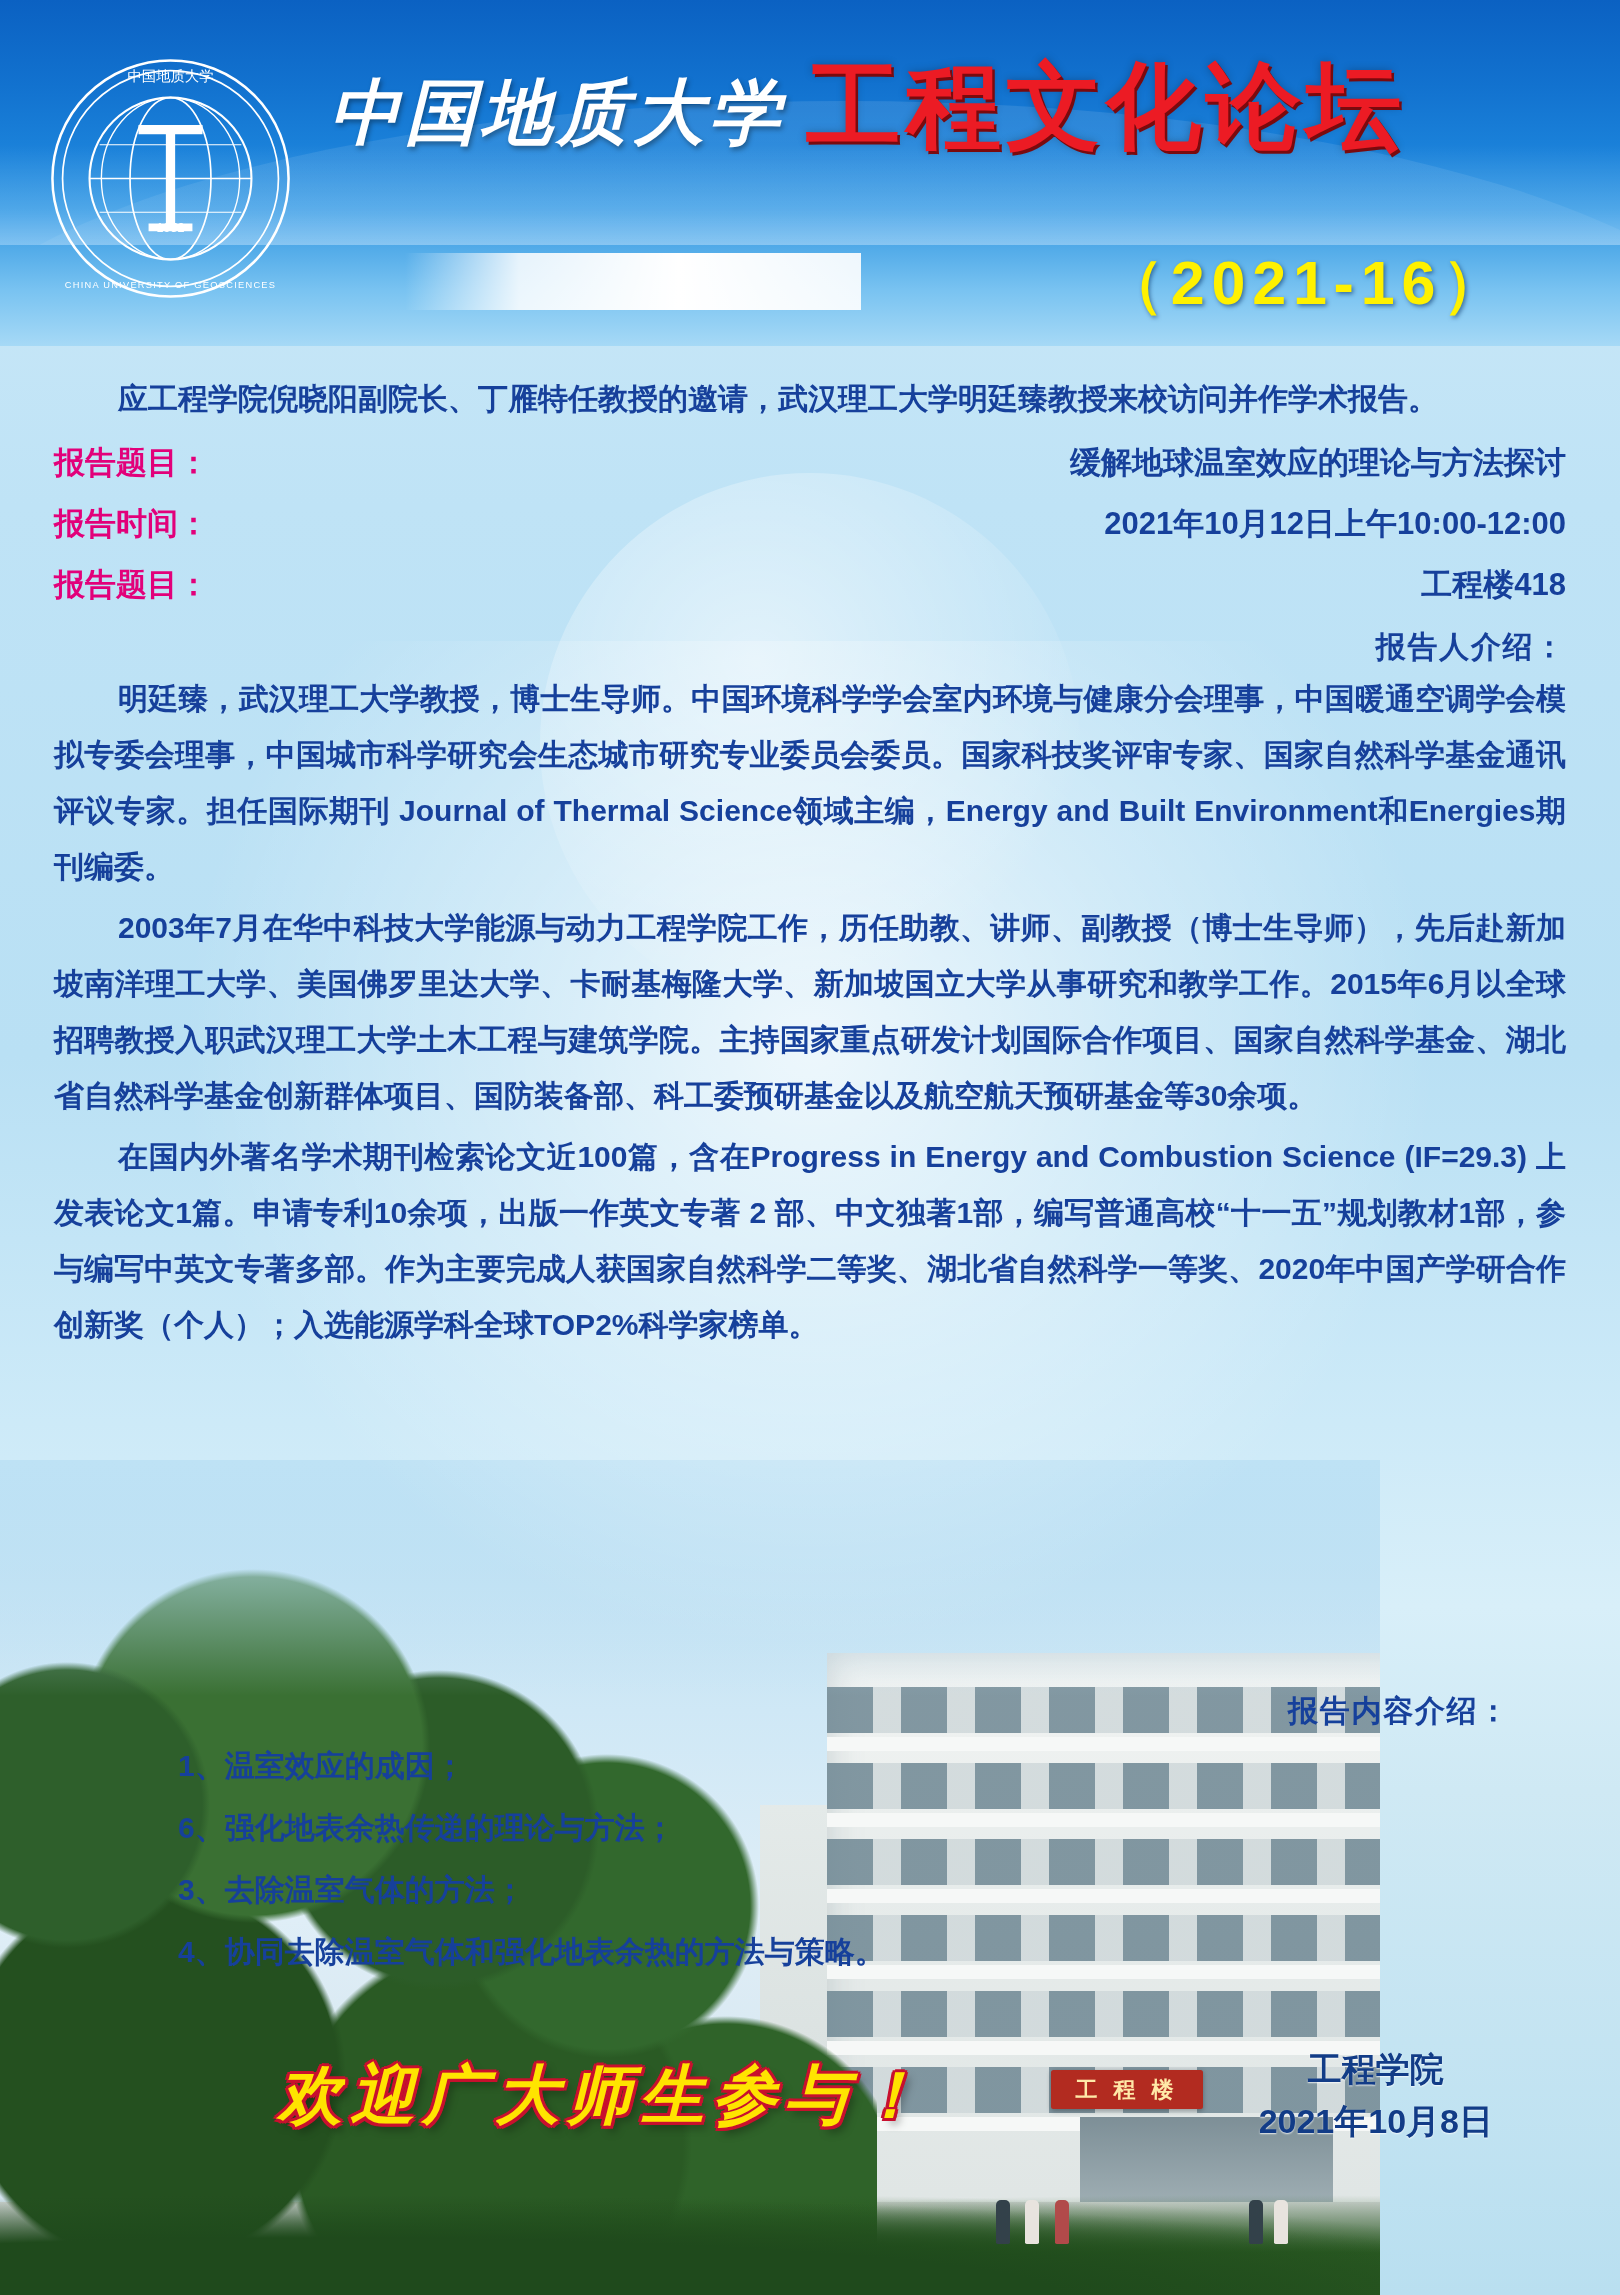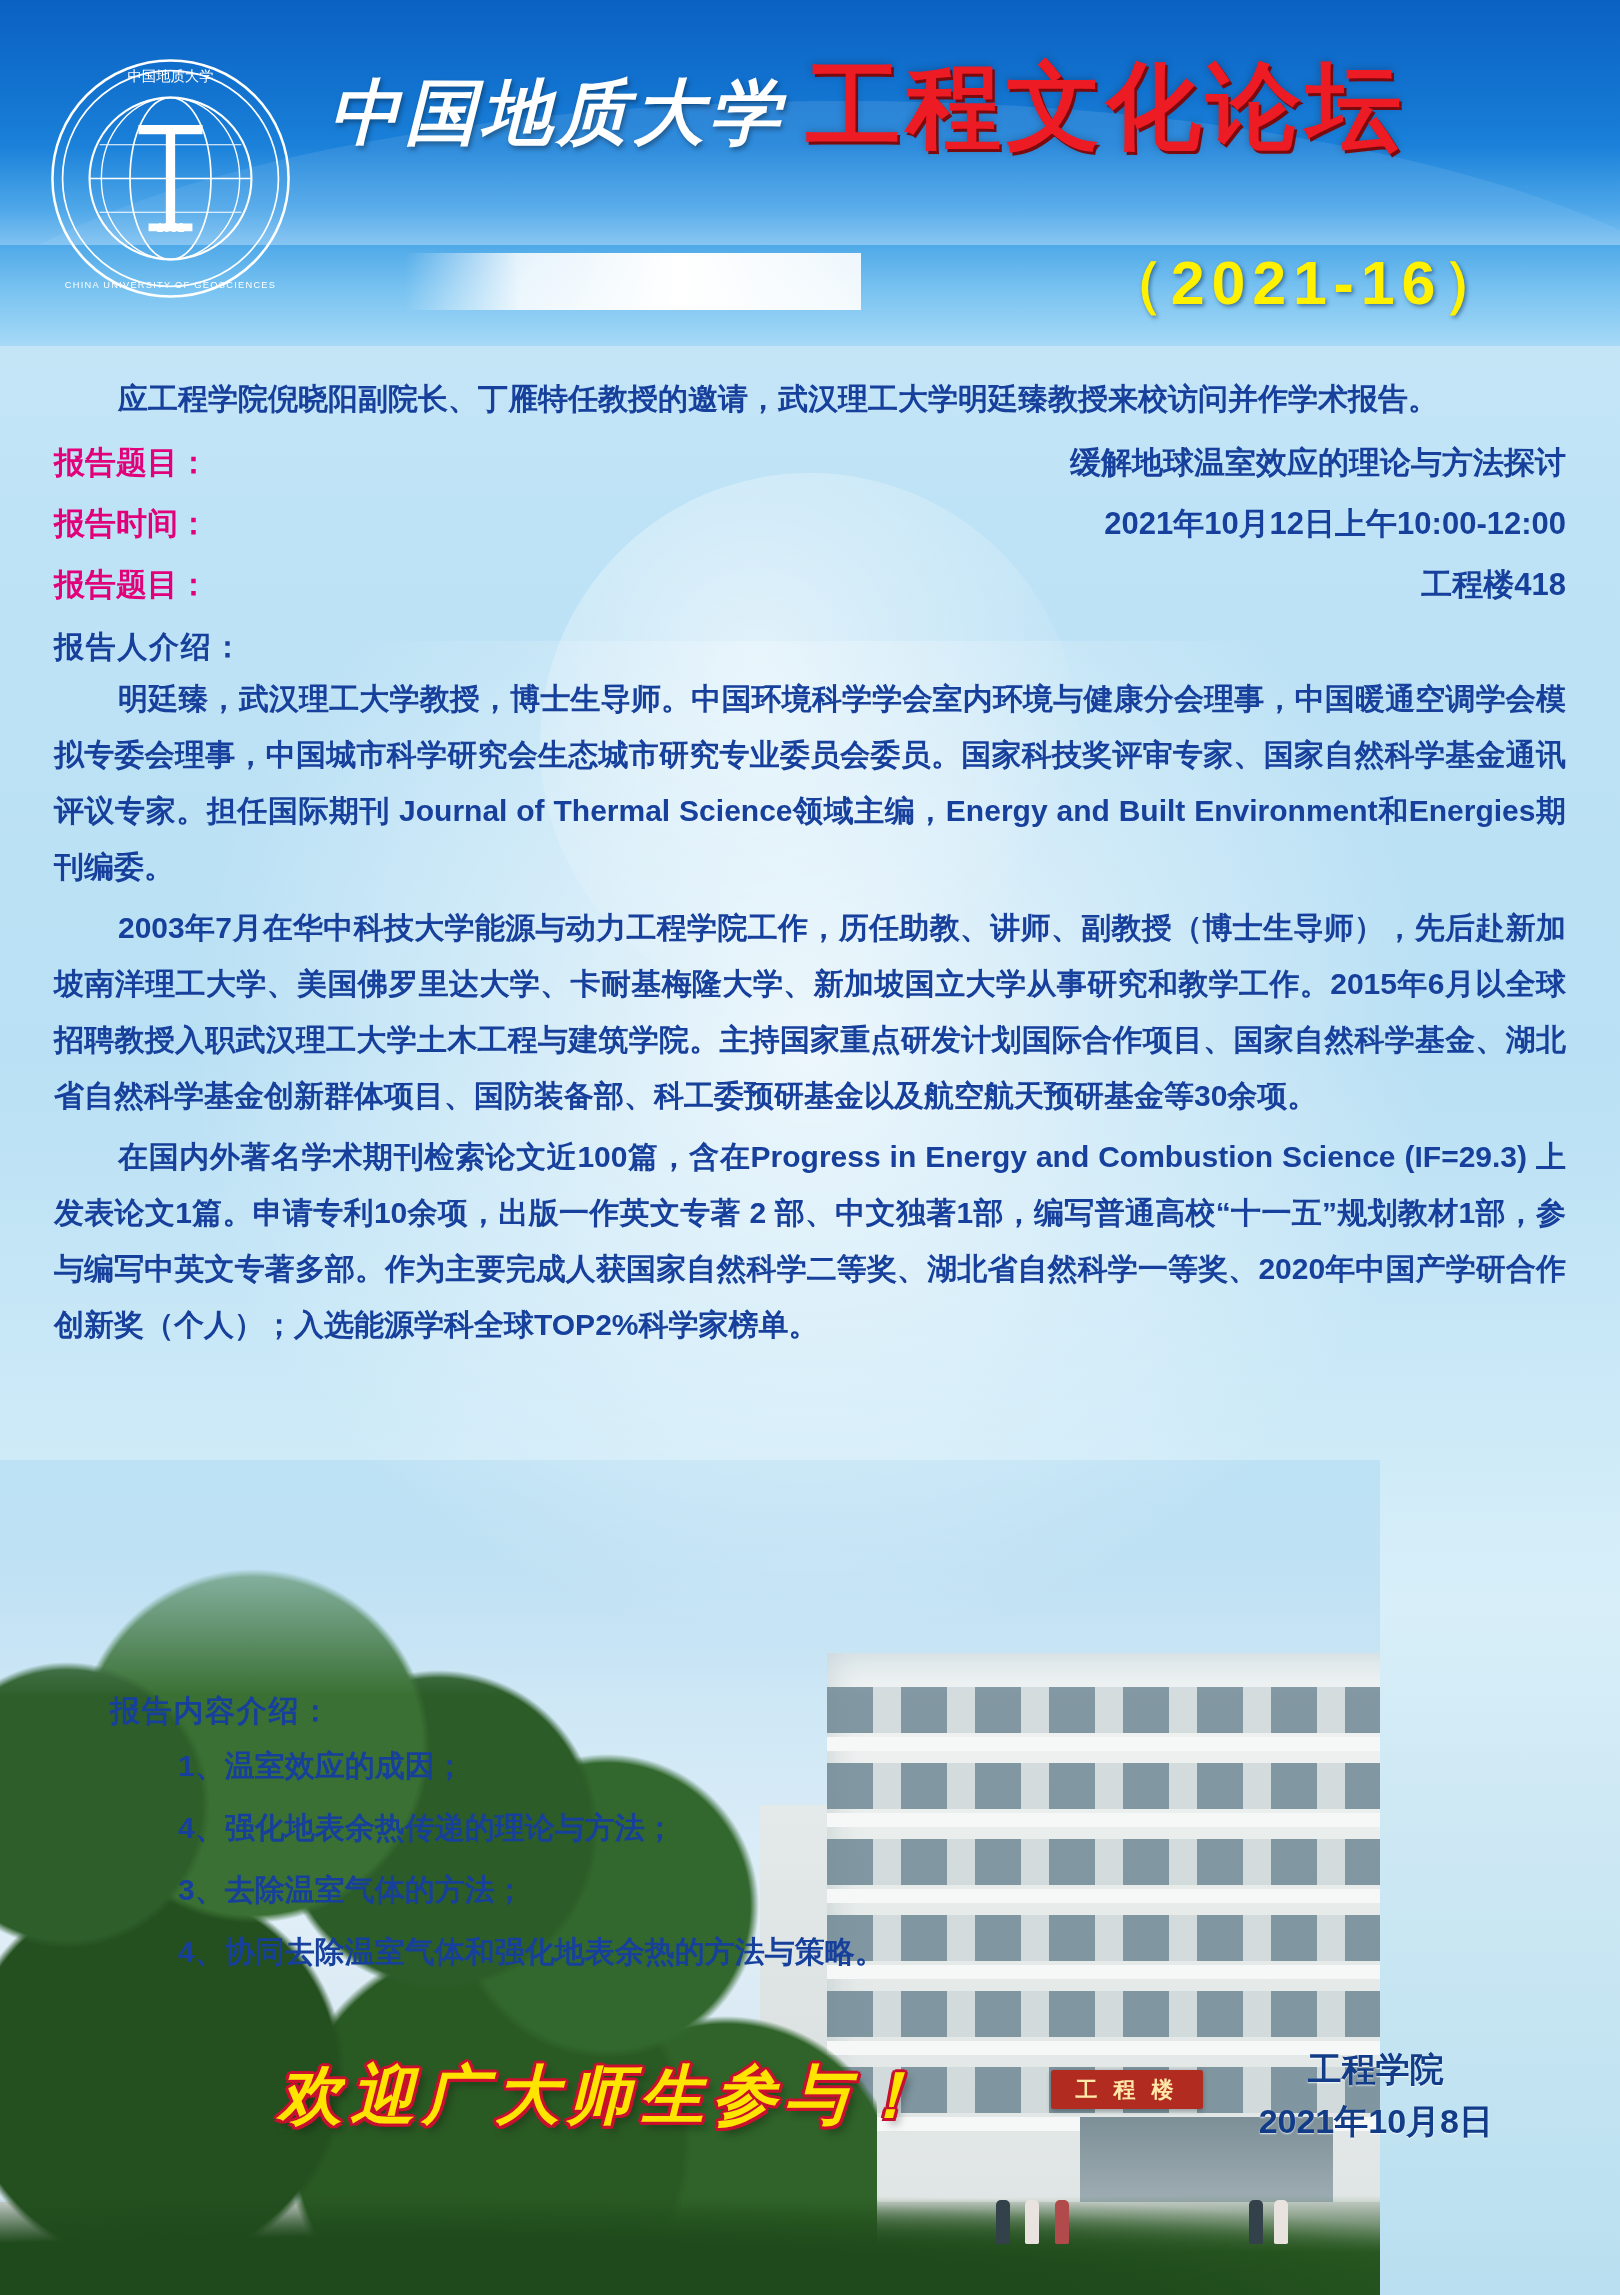--- a/index.html
+++ b/index.html
@@ -95,21 +95,21 @@
   }
   .indent{text-indent:64px;}
   .meta{margin:0;padding:0;}
   .meta-row{
     display:flex;align-items:baseline;font-size:31px;line-height:61px;font-weight:700;justify-content:space-between;
   }
   .meta-label{color:#e2007a;white-space:nowrap;margin-right:5px;}
   .meta-val{color:#16409b;}
   .sec-head{
     font-family:"DejaVu Serif","Liberation Serif",serif;
-    font-size:30px;color:#16409b;font-weight:700;margin:11.8px 0 3.4px 0;letter-spacing:1.7px;
+    font-size:30px;color:#16409b;font-weight:700;margin:11.8px 0 3.4px 0;letter-spacing:1.7px;text-align:right;
   }
   .list{margin:0;padding:0;}
   .list-item{
     font-size:30px;line-height:62px;color:#16409b;font-weight:700;padding-left:68px;
   }
 
   
   .photo{
     position:absolute;left:0;bottom:0;width:1380px;height:835px;overflow:hidden;
   }
@@ -296,21 +296,21 @@
     <div class="sec-head">报告人介绍：</div>
     <p class="p indent">明廷臻，武汉理工大学教授，博士生导师。中国环境科学学会室内环境与健康分会理事，中国暖通空调学会模拟专委会理事，中国城市科学研究会生态城市研究专业委员会委员。国家科技奖评审专家、国家自然科学基金通讯评议专家。担任国际期刊 Journal of Thermal Science领域主编，Energy and Built Environment和Energies期刊编委。</p>
     <p class="p indent">2003年7月在华中科技大学能源与动力工程学院工作，历任助教、讲师、副教授（博士生导师），先后赴新加坡南洋理工大学、美国佛罗里达大学、卡耐基梅隆大学、新加坡国立大学从事研究和教学工作。2015年6月以全球招聘教授入职武汉理工大学土木工程与建筑学院。主持国家重点研发计划国际合作项目、国家自然科学基金、湖北省自然科学基金创新群体项目、国防装备部、科工委预研基金以及航空航天预研基金等30余项。</p>
     <p class="p indent">在国内外著名学术期刊检索论文近100篇，含在Progress in Energy and Combustion Science (IF=29.3) 上发表论文1篇。申请专利10余项，出版一作英文专著 2 部、中文独著1部，编写普通高校“十一五”规划教材1部，参与编写中英文专著多部。作为主要完成人获国家自然科学二等奖、湖北省自然科学一等奖、2020年中国产学研合作创新奖（个人）；入选能源学科全球TOP2%科学家榜单。</p>
   </div>
 
   <div class="lower-content">
     <div class="sec-head">报告内容介绍：</div>
     <div class="list">
       <div class="list-item">1、温室效应的成因；</div>
-      <div class="list-item">4、强化地表余热传递的理论与方法；</div>
+      <div class="list-item">6、强化地表余热传递的理论与方法；</div>
       <div class="list-item">3、去除温室气体的方法；</div>
       <div class="list-item">4、协同去除温室气体和强化地表余热的方法与策略。</div>
     </div>
   </div>
 
   <div class="welcome">欢迎广大师生参与！</div>
   <div class="sig">
     <div>工程学院</div>
     <div>2021年10月8日</div>
   </div>

